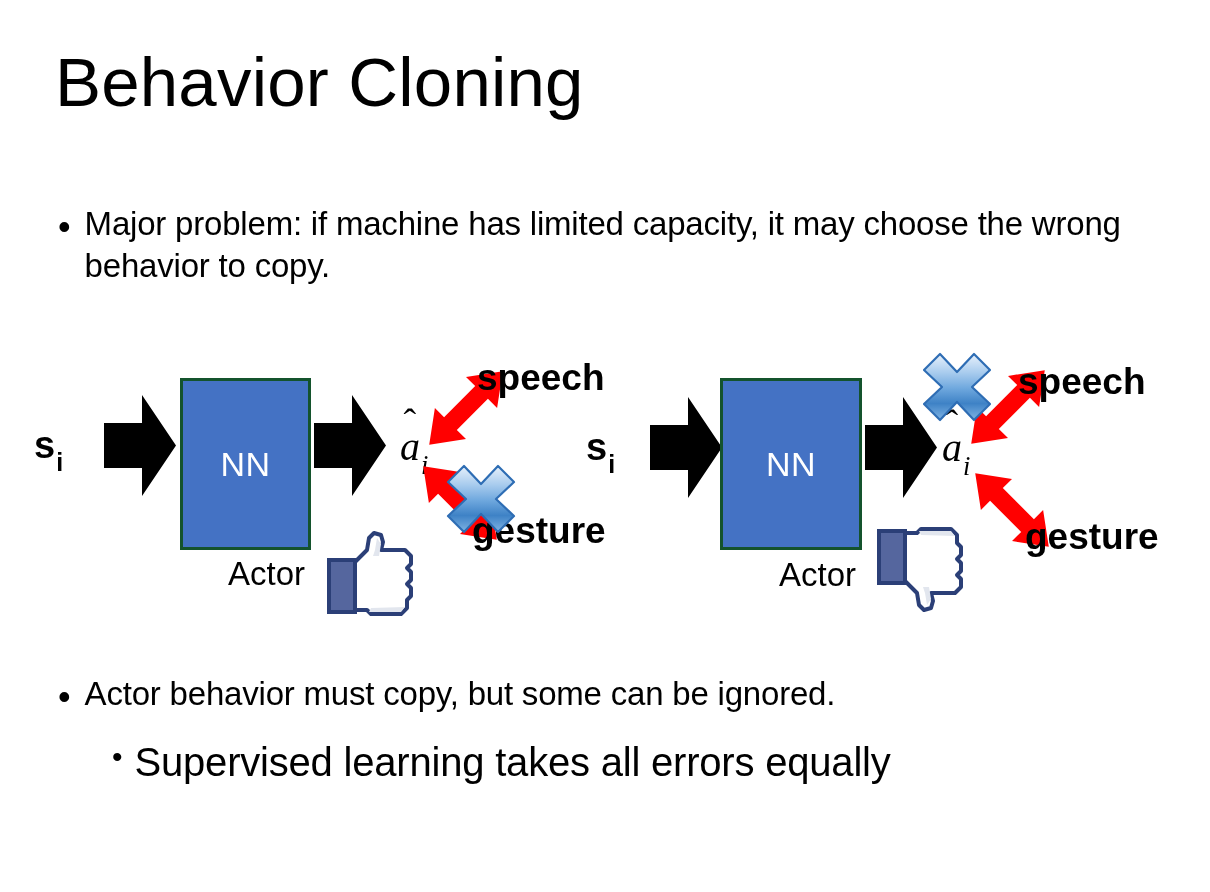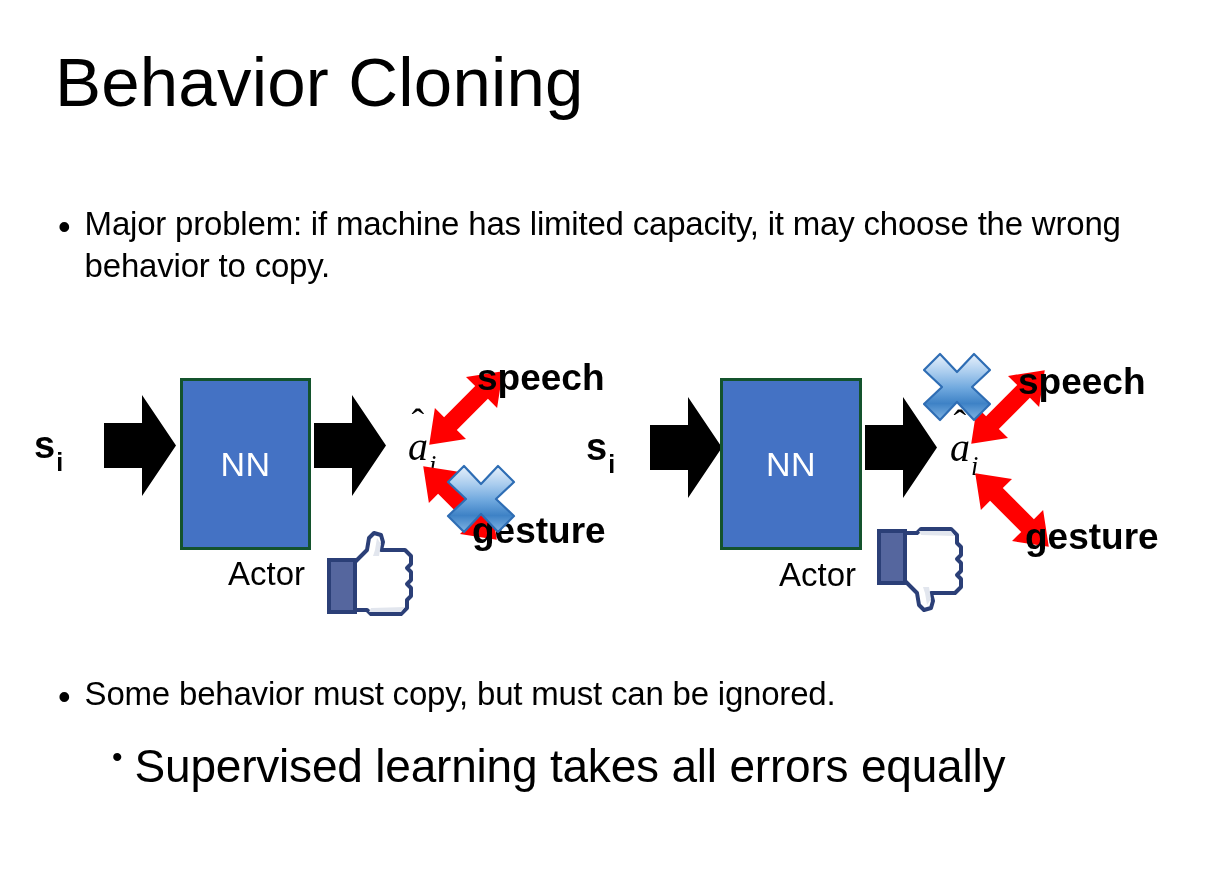--- a/index.html
+++ b/index.html
@@ -46,21 +46,21 @@
     font-size: 30px;
     margin-right: 12px;
     transform: translateY(5px);
   }
   .bullet-text {
     font-size: 33px;
     line-height: 1.28;
     font-weight: 400;
     letter-spacing: -0.2px;
   }
-  .bullet-text.sub { font-size: 46px; }
+  .bullet-text.sub { font-size: 40px; }
 
   #bullet-top   { left: 58px;  top: 203px;  width: 1090px; }
   #bullet-bot-1 { left: 58px;  top: 673px;  width: 1110px; }
   #bullet-bot-2 { left: 112px; top: 737px;  width: 1060px; }
 
   
   .diagram {
     position: absolute;
     top: 340px;
     width: 600px;
@@ -119,21 +119,20 @@
   }
 
   
   .ahat-label {
     position: absolute;
     font-family: "Liberation Serif", serif;
     font-style: italic;
     font-size: 40px;
     line-height: 1;
     white-space: nowrap;
-    margin-left: 8px;
   }
   .ahat-label .hat {
     position: relative;
     display: inline-block;
   }
   .ahat-label .hat::before {
     content: "\02C6";
     position: absolute;
     left: 50%;
     transform: translateX(-52%);
@@ -342,19 +341,19 @@
         <path d="M52 8 L50 20 L48 26 L54 26 L56 14 Z" fill="#E2E6EE"></path>
         <path d="M46 78 L44 82 L76 82 L80 77 Z" fill="#E2E6EE"></path>
       </svg>
     </div>
 
   </div>
 </div>
 
 <div class="bullet-block" id="bullet-bot-1">
   <span class="bullet-dot">•</span>
-  <span class="bullet-text">Some behavior must copy, but must can be ignored.</span>
+  <span class="bullet-text">Actor behavior must copy, but some can be ignored.</span>
 </div>
 
 <div class="bullet-block" id="bullet-bot-2">
   <span class="bullet-dot sub">•</span>
   <span class="bullet-text sub">Supervised learning takes all errors equally</span>
 </div>
 
 </body></html>

